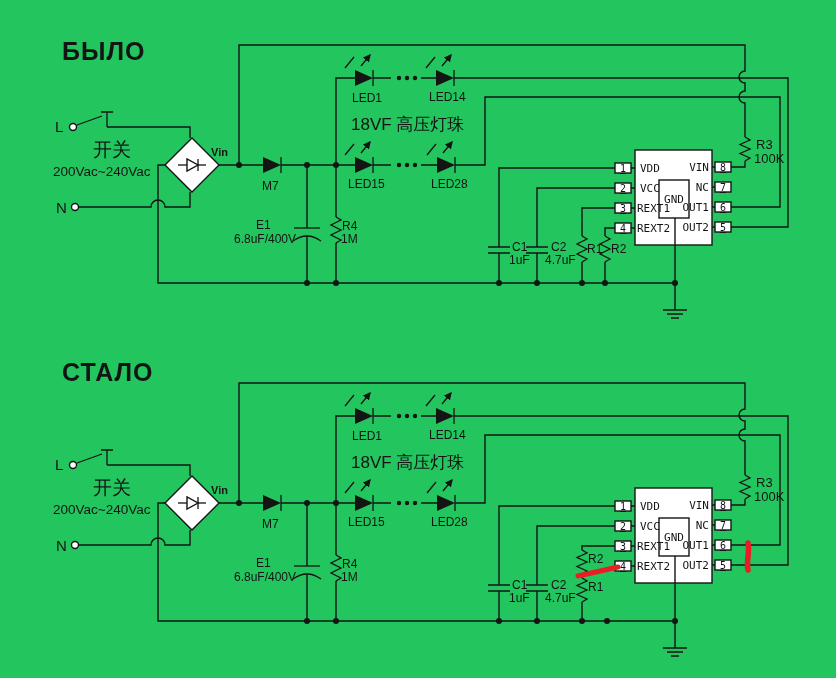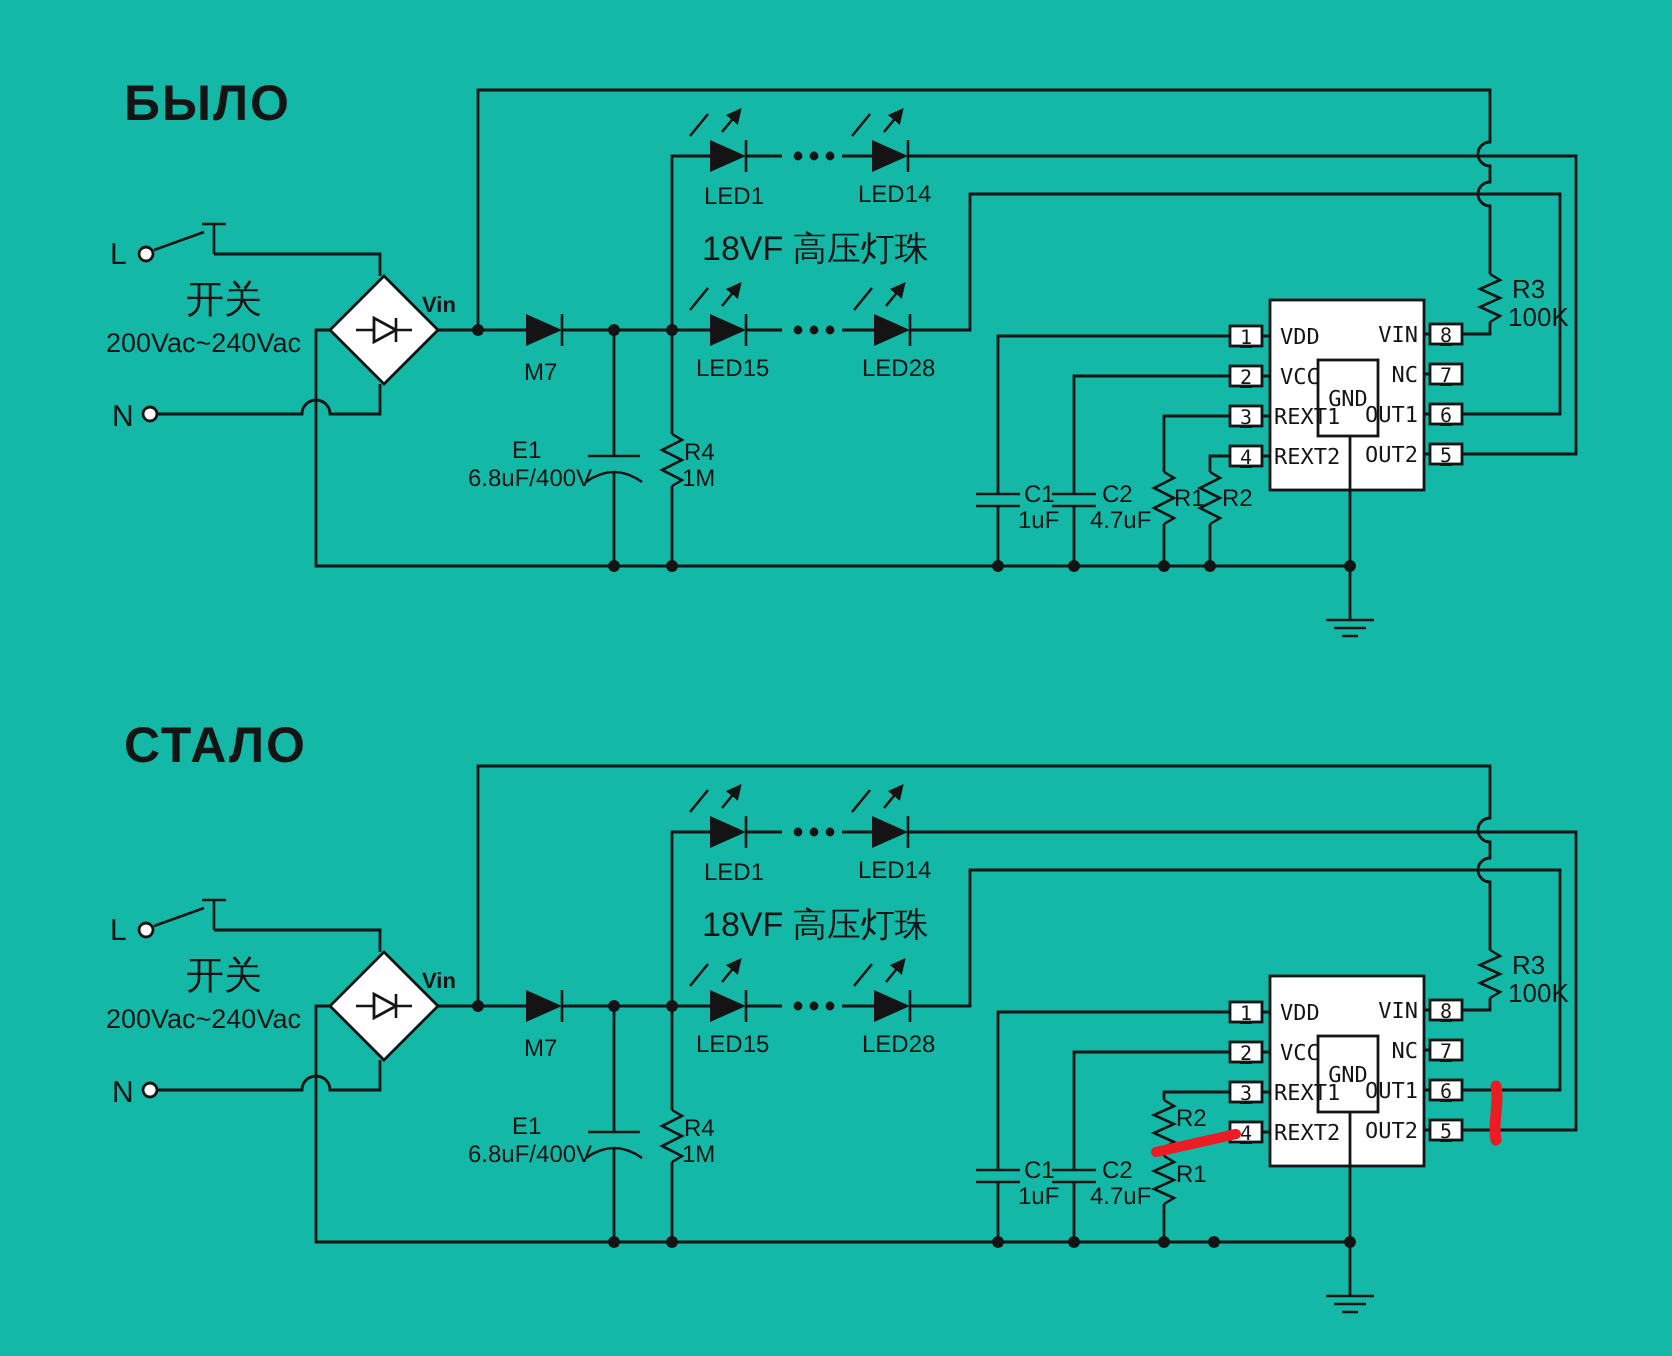--- a/index.html
+++ b/index.html
@@ -1,16 +1,16 @@
 <!DOCTYPE html>
 <html><head>
 <meta charset="utf-8">
 <style>
   html,body{margin:0;padding:0;background:#ffffff;}
-  .stage{width:836px;height:678px;background:#14b8a6;position:relative;overflow:hidden;}
+  .stage{width:836px;height:678px;background:#22c55e;position:relative;overflow:hidden;}
   svg{display:block;}
   .w{fill:none;stroke:#141414;stroke-width:1.4;}
   .thin{fill:none;stroke:#141414;stroke-width:1.3;}
   .fillb{fill:#141414;stroke:none;}
   .openb{fill:#ffffff;stroke:#141414;stroke-width:1.4;}
   .dot{fill:#141414;stroke:none;}
   text{fill:#141414;font-family:"Liberation Sans",sans-serif;}
   .t12{font-size:12px;}
   .t13{font-size:13px;}
   .t135{font-size:13.5px;}

